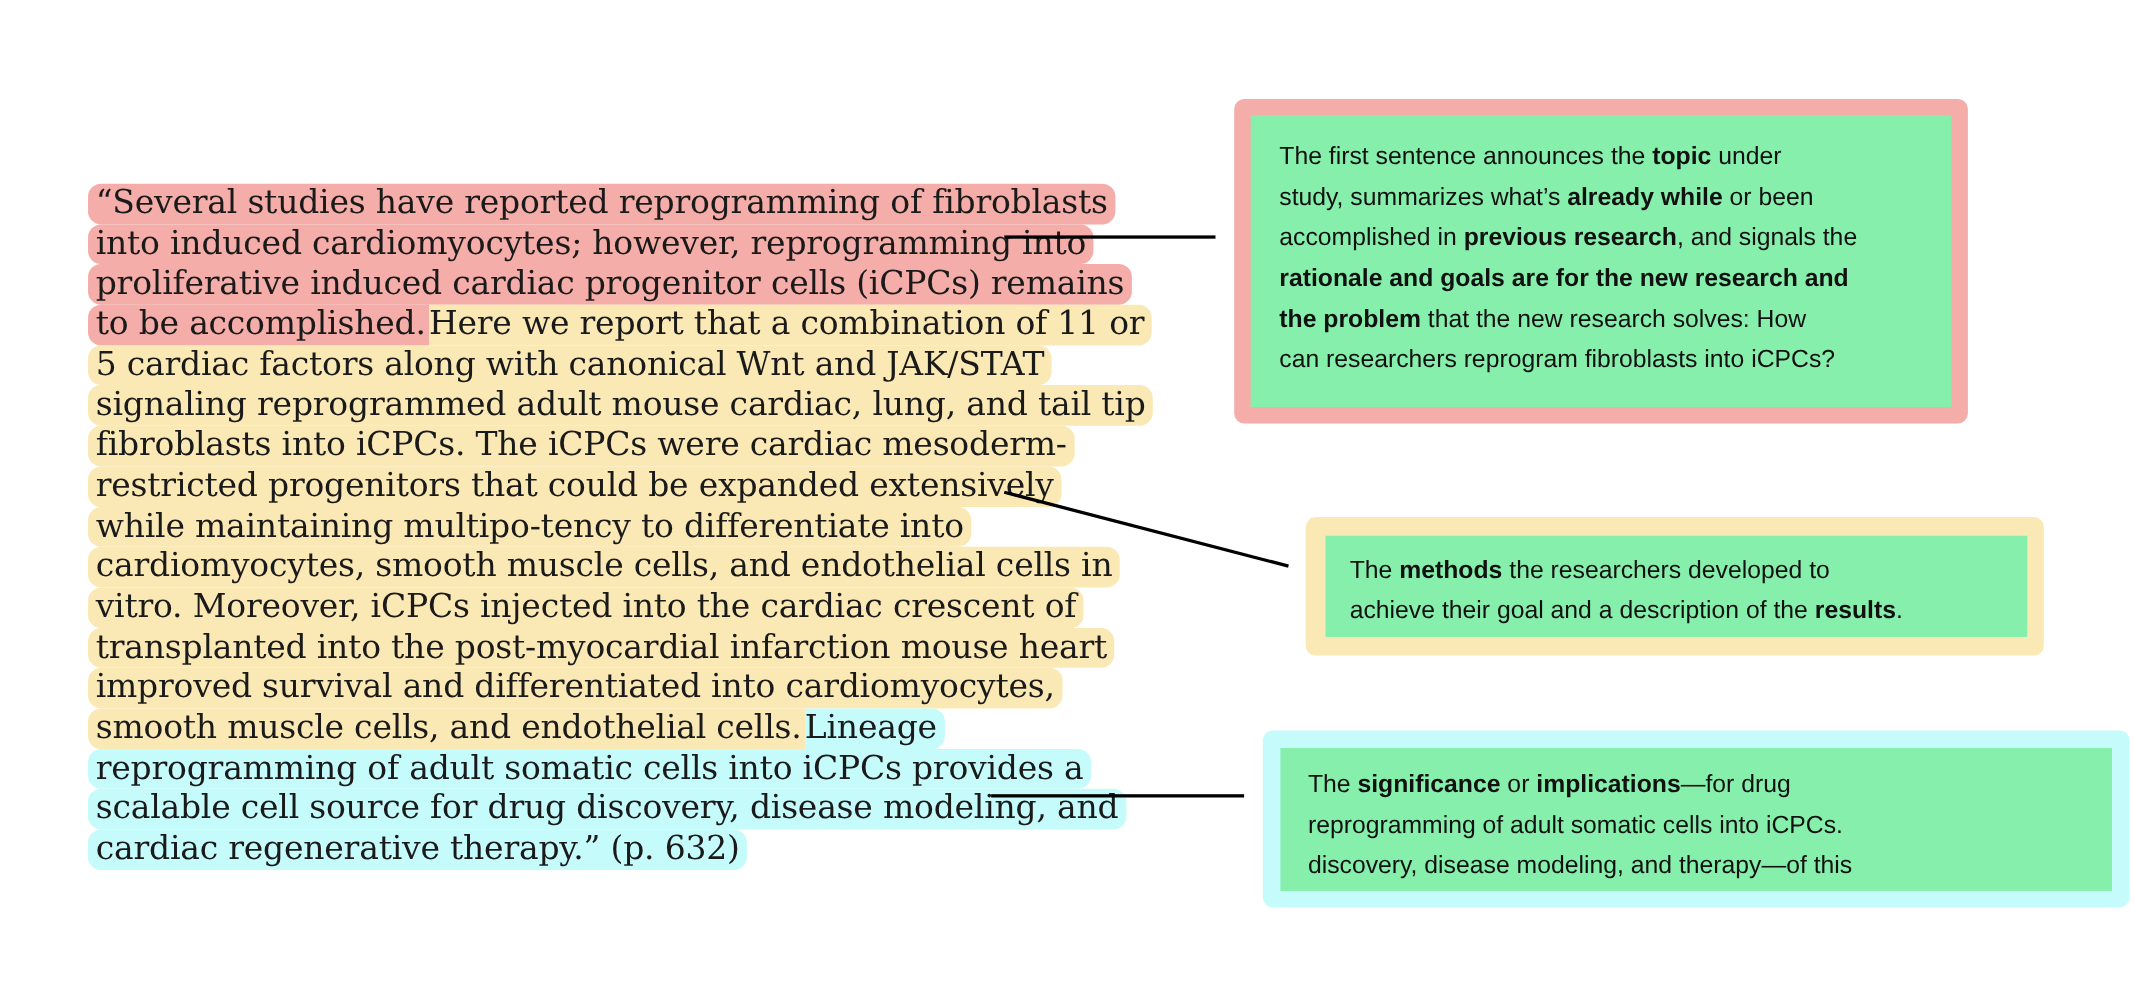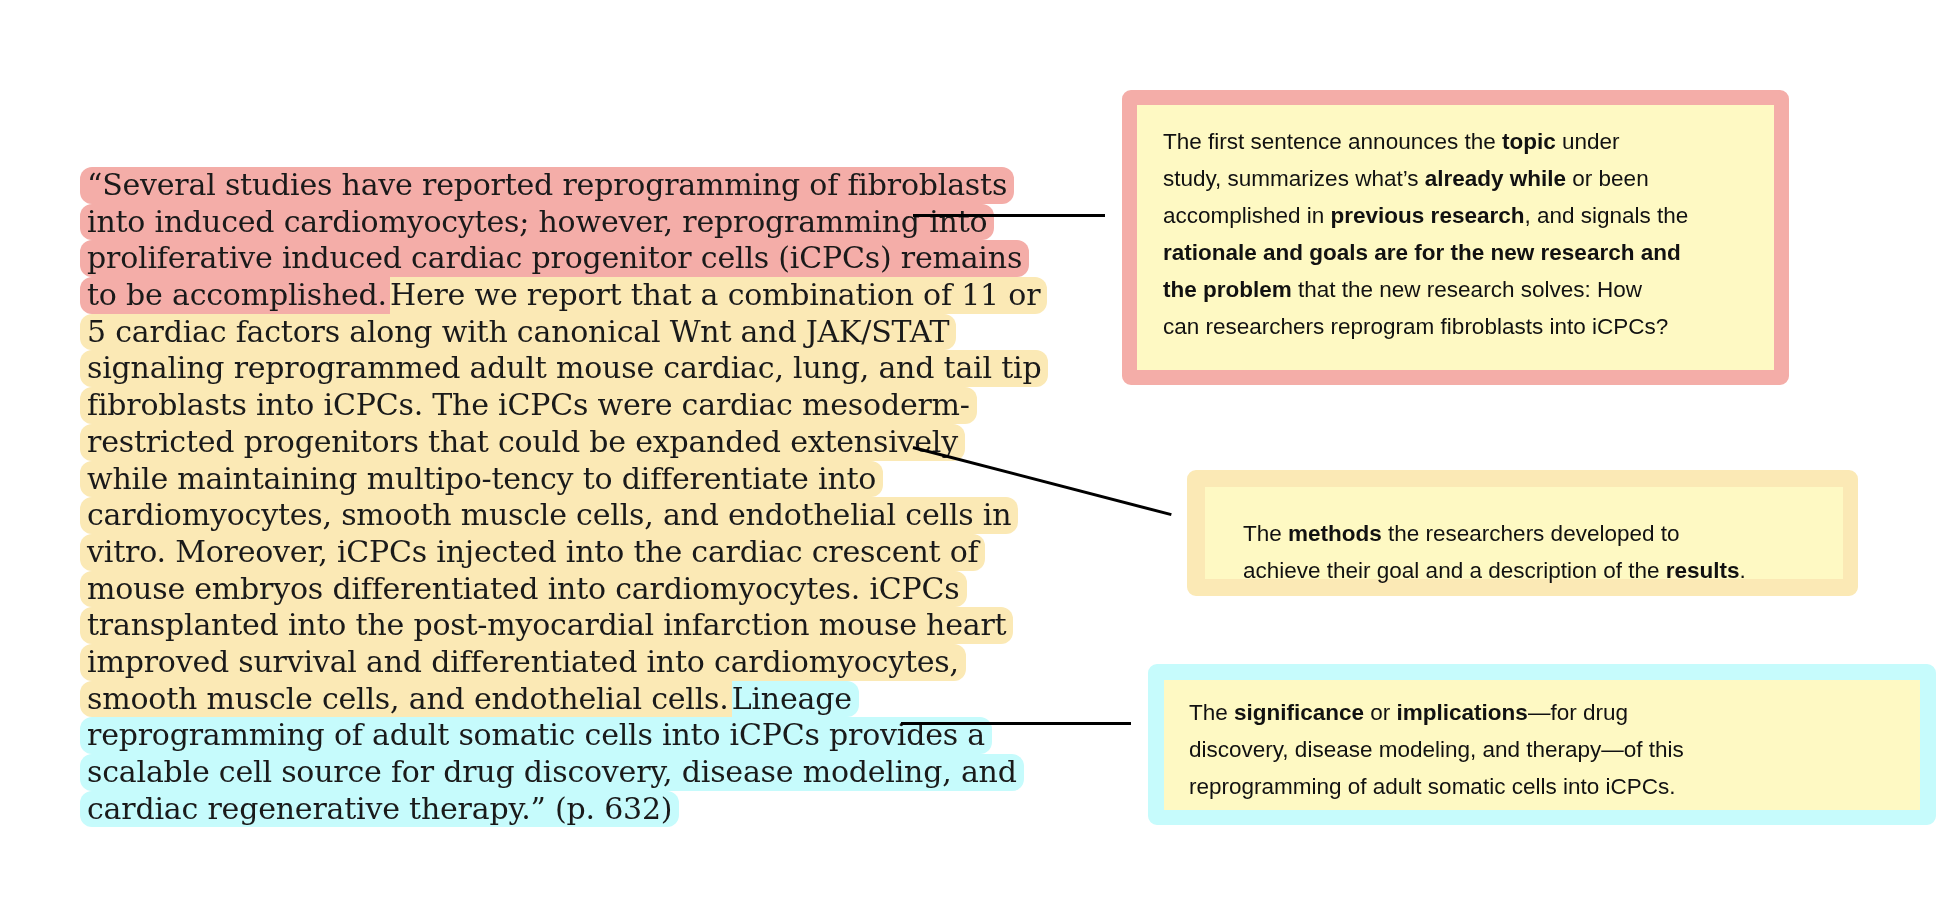--- a/index.html
+++ b/index.html
@@ -21,51 +21,50 @@
   }
   .abstract .seg.cont-left { border-top-left-radius: 0; border-bottom-left-radius: 0; padding-left: 0; }
   .abstract .seg.cont-right { border-top-right-radius: 0; border-bottom-right-radius: 0; padding-right: 3px; }
   .hl-red { background: #F4ADA8; }
   .hl-yellow { background: #FBE9B5; }
   .hl-cyan { background: #C6FBFC; }
 
   .connector { position: absolute; height: 2.5px; background: #000; transform-origin: 0 50%; }
 
   .callout {
-    position: absolute; box-sizing: border-box; background: #fef9c3;
+    position: absolute; box-sizing: border-box; background: #86efac;
     border-style: solid; border-radius: 9px;
     font-family: "Liberation Sans", "DejaVu Sans", sans-serif;
     font-size: 22.5px; color: #111; line-height: 37px;
   }
   .callout .body { position: absolute; }
   .callout b { font-weight: bold; }
   .callout-red { left: 1122px; top: 90px; width: 667px; height: 295px; border-width: 15px; border-color: #F4ADA8; }
   .callout-red .body { left: 26px; top: 18px; width: 600px; }
   .callout-yellow { left: 1187px; top: 470px; width: 671px; height: 126px; border-width: 17px 15px 17px 18px; border-color: #FBE9B5; }
-  .callout-yellow .body { left: 22px; top: 28px; width: 620px; margin-left: 16px; }
+  .callout-yellow .body { left: 22px; top: 12px; width: 620px; }
   .callout-cyan { left: 1148px; top: 664px; width: 788px; height: 161px; border-width: 16px 16px 15px 16px; border-color: #C6FBFC; }
   .callout-cyan .body { left: 25px; top: 14px; width: 620px; }
   .callout .ln { display: block; white-space: nowrap; }
 </style>
 </head>
 <body>
 
 <div class="abstract" id="abstract">
     <div class="line"><span class="seg hl-red">“Several studies have reported reprogramming of fibroblasts</span></div>
     <div class="line"><span class="seg hl-red">into induced cardiomyocytes; however, reprogramming into</span></div>
     <div class="line"><span class="seg hl-red">proliferative induced cardiac progenitor cells (iCPCs) remains</span></div>
     <div class="line"><span class="seg hl-red cont-right">to be accomplished.</span><span class="seg hl-yellow cont-left"> Here we report that a combination of 11 or</span></div>
     <div class="line"><span class="seg hl-yellow">5 cardiac factors along with canonical Wnt and JAK/STAT</span></div>
     <div class="line"><span class="seg hl-yellow">signaling reprogrammed adult mouse cardiac, lung, and tail tip</span></div>
     <div class="line"><span class="seg hl-yellow">fibroblasts into iCPCs. The iCPCs were cardiac mesoderm-</span></div>
     <div class="line"><span class="seg hl-yellow">restricted progenitors that could be expanded extensively</span></div>
     <div class="line"><span class="seg hl-yellow">while maintaining multipo-tency to differentiate into</span></div>
     <div class="line"><span class="seg hl-yellow">cardiomyocytes, smooth muscle cells, and endothelial cells in</span></div>
     <div class="line"><span class="seg hl-yellow">vitro. Moreover, iCPCs injected into the cardiac crescent of</span></div>
-    <div class="line"><span class="seg hl-yellow">mouse embryos differentiated into cardiomyocytes. iCPCs</span></div>
     <div class="line"><span class="seg hl-yellow">transplanted into the post-myocardial infarction mouse heart</span></div>
     <div class="line"><span class="seg hl-yellow">improved survival and differentiated into cardiomyocytes,</span></div>
     <div class="line"><span class="seg hl-yellow cont-right">smooth muscle cells, and endothelial cells.</span><span class="seg hl-cyan cont-left"> Lineage</span></div>
     <div class="line"><span class="seg hl-cyan">reprogramming of adult somatic cells into iCPCs provides a</span></div>
     <div class="line"><span class="seg hl-cyan">scalable cell source for drug discovery, disease modeling, and</span></div>
     <div class="line"><span class="seg hl-cyan">cardiac regenerative therapy.” (p. 632)</span></div>
   </div>
 
 <div class="connector" style="left:913px; top:214px; width:192px;"></div>
 <div class="connector" style="left:913px; top:446px; width:266.6px; transform: rotate(14.57deg);"></div>
@@ -85,16 +84,16 @@
 <div class="callout callout-yellow">
   <div class="body" id="co-methods">
       <span class="ln"><span>The </span><b>methods</b><span> the researchers developed to</span></span>
       <span class="ln"><span>achieve their goal and a description of the </span><b>results</b><span>.</span></span>
     </div>
 </div>
 
 <div class="callout callout-cyan">
   <div class="body" id="co-significance">
       <span class="ln"><span>The </span><b>significance</b><span> or </span><b>implications</b><span>—for drug</span></span>
+      <span class="ln"><span>reprogramming of adult somatic cells into iCPCs.</span></span>
       <span class="ln"><span>discovery, disease modeling, and therapy—of this</span></span>
-      <span class="ln"><span>reprogramming of adult somatic cells into iCPCs.</span></span>
     </div>
 </div>
 
 </body></html>

